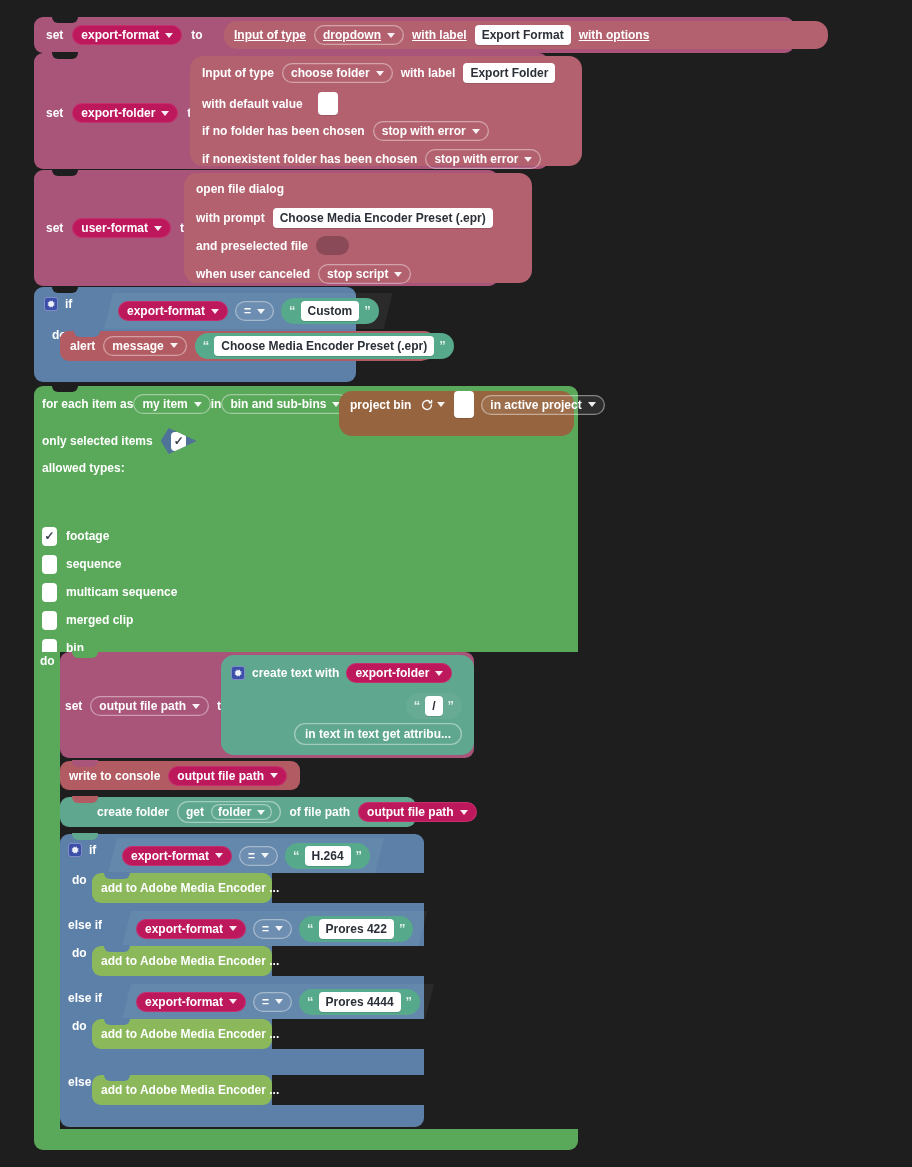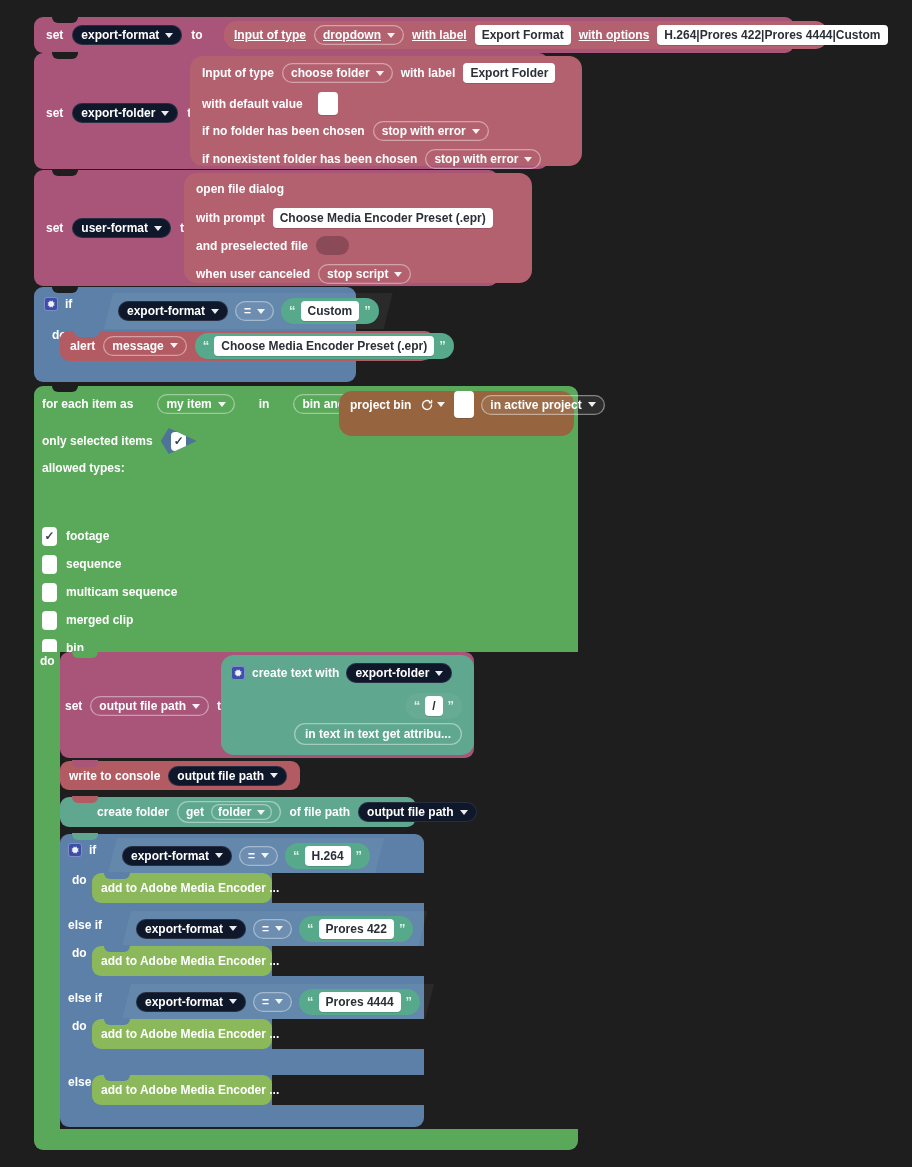--- a/index.html
+++ b/index.html
@@ -32,21 +32,21 @@
   .dd{
     border-radius:12px;padding:3px 9px;white-space:nowrap;
     display:inline-flex;align-items:center;gap:6px;font-weight:bold;font-size:12px;
     color:#fff;
   }
   .dd .caret{
     width:0;height:0;border-left:4.5px solid transparent;border-right:4.5px solid transparent;
     border-top:5px solid #ffffff;opacity:.92;display:inline-block;
   }
   
-  .dd.var{background:#0f172a;box-shadow:inset 0 0 0 1px rgba(255,255,255,.10);}
+  .dd.var{background:#be185d;box-shadow:inset 0 0 0 1px rgba(255,255,255,.10);}
   
   .dd.ghost{background:transparent;box-shadow:inset 0 0 0 1.3px rgba(255,255,255,.42);}
   .dd.ghost-dark{background:rgba(255,255,255,.06);box-shadow:inset 0 0 0 1.3px rgba(255,255,255,.38);}
 
   
   .strwrap{display:inline-flex;align-items:center;gap:5px;background:#57a98c;border-radius:13px;padding:3px 8px;}
   .q{color:#e8f5ee;font-size:13px;line-height:10px;opacity:.95;font-weight:bold;}
 
   
   .gear{
@@ -116,21 +116,20 @@
     <div class="blk c-input round-lg" style="left:190px;top:4px;width:604px;height:28px;">
       <div class="row" style="height:28px;padding-left:10px;gap:8px;">
         <span class="lbl">Input of type</span>
         <span class="dd ghost">
           <span>dropdown</span>
           <i class="caret"></i>
         </span>
         <span class="lbl">with label</span>
         <span class="field">Export Format</span>
         <span class="lbl">with options</span>
-        <span class="field">H.264|Prores 422|Prores 4444|Custom</span>
       </div>
     </div>
   </div>
 
   <div class="blk c-set round" style="left:34px;top:53px;width:514px;height:116px;">
     <div class="notch on-set" style="background:#1e1e1e;"></div>
     <div class="row" style="position:absolute;left:12px;top:50px;gap:9px;">
       <span class="lbl">set</span>
       <span class="dd var">
         <span>export-folder</span>
@@ -248,21 +247,21 @@
       <span class="strwrap">
         <span class="q">“</span>
         <span class="field">Choose Media Encoder Preset (.epr)</span>
         <span class="q">”</span>
       </span>
     </div>
   </div>
 
   <div class="blk c-loop" style="left:34px;top:386px;width:544px;height:266px;border-radius:9px 9px 0 0;">
     <div class="notch"></div>
-    <div class="row" style="position:absolute;left:8px;top:8px;gap:24px;">
+    <div class="row" style="position:absolute;left:8px;top:8px;gap:0;">
       <span class="lbl">for each item as</span>
       <span class="dd ghost">
         <span>my item</span>
         <i class="caret"></i>
       </span>
       <span class="lbl">in</span>
       <span class="dd ghost">
         <span>bin and sub-bins</span>
         <i class="caret"></i>
       </span>

